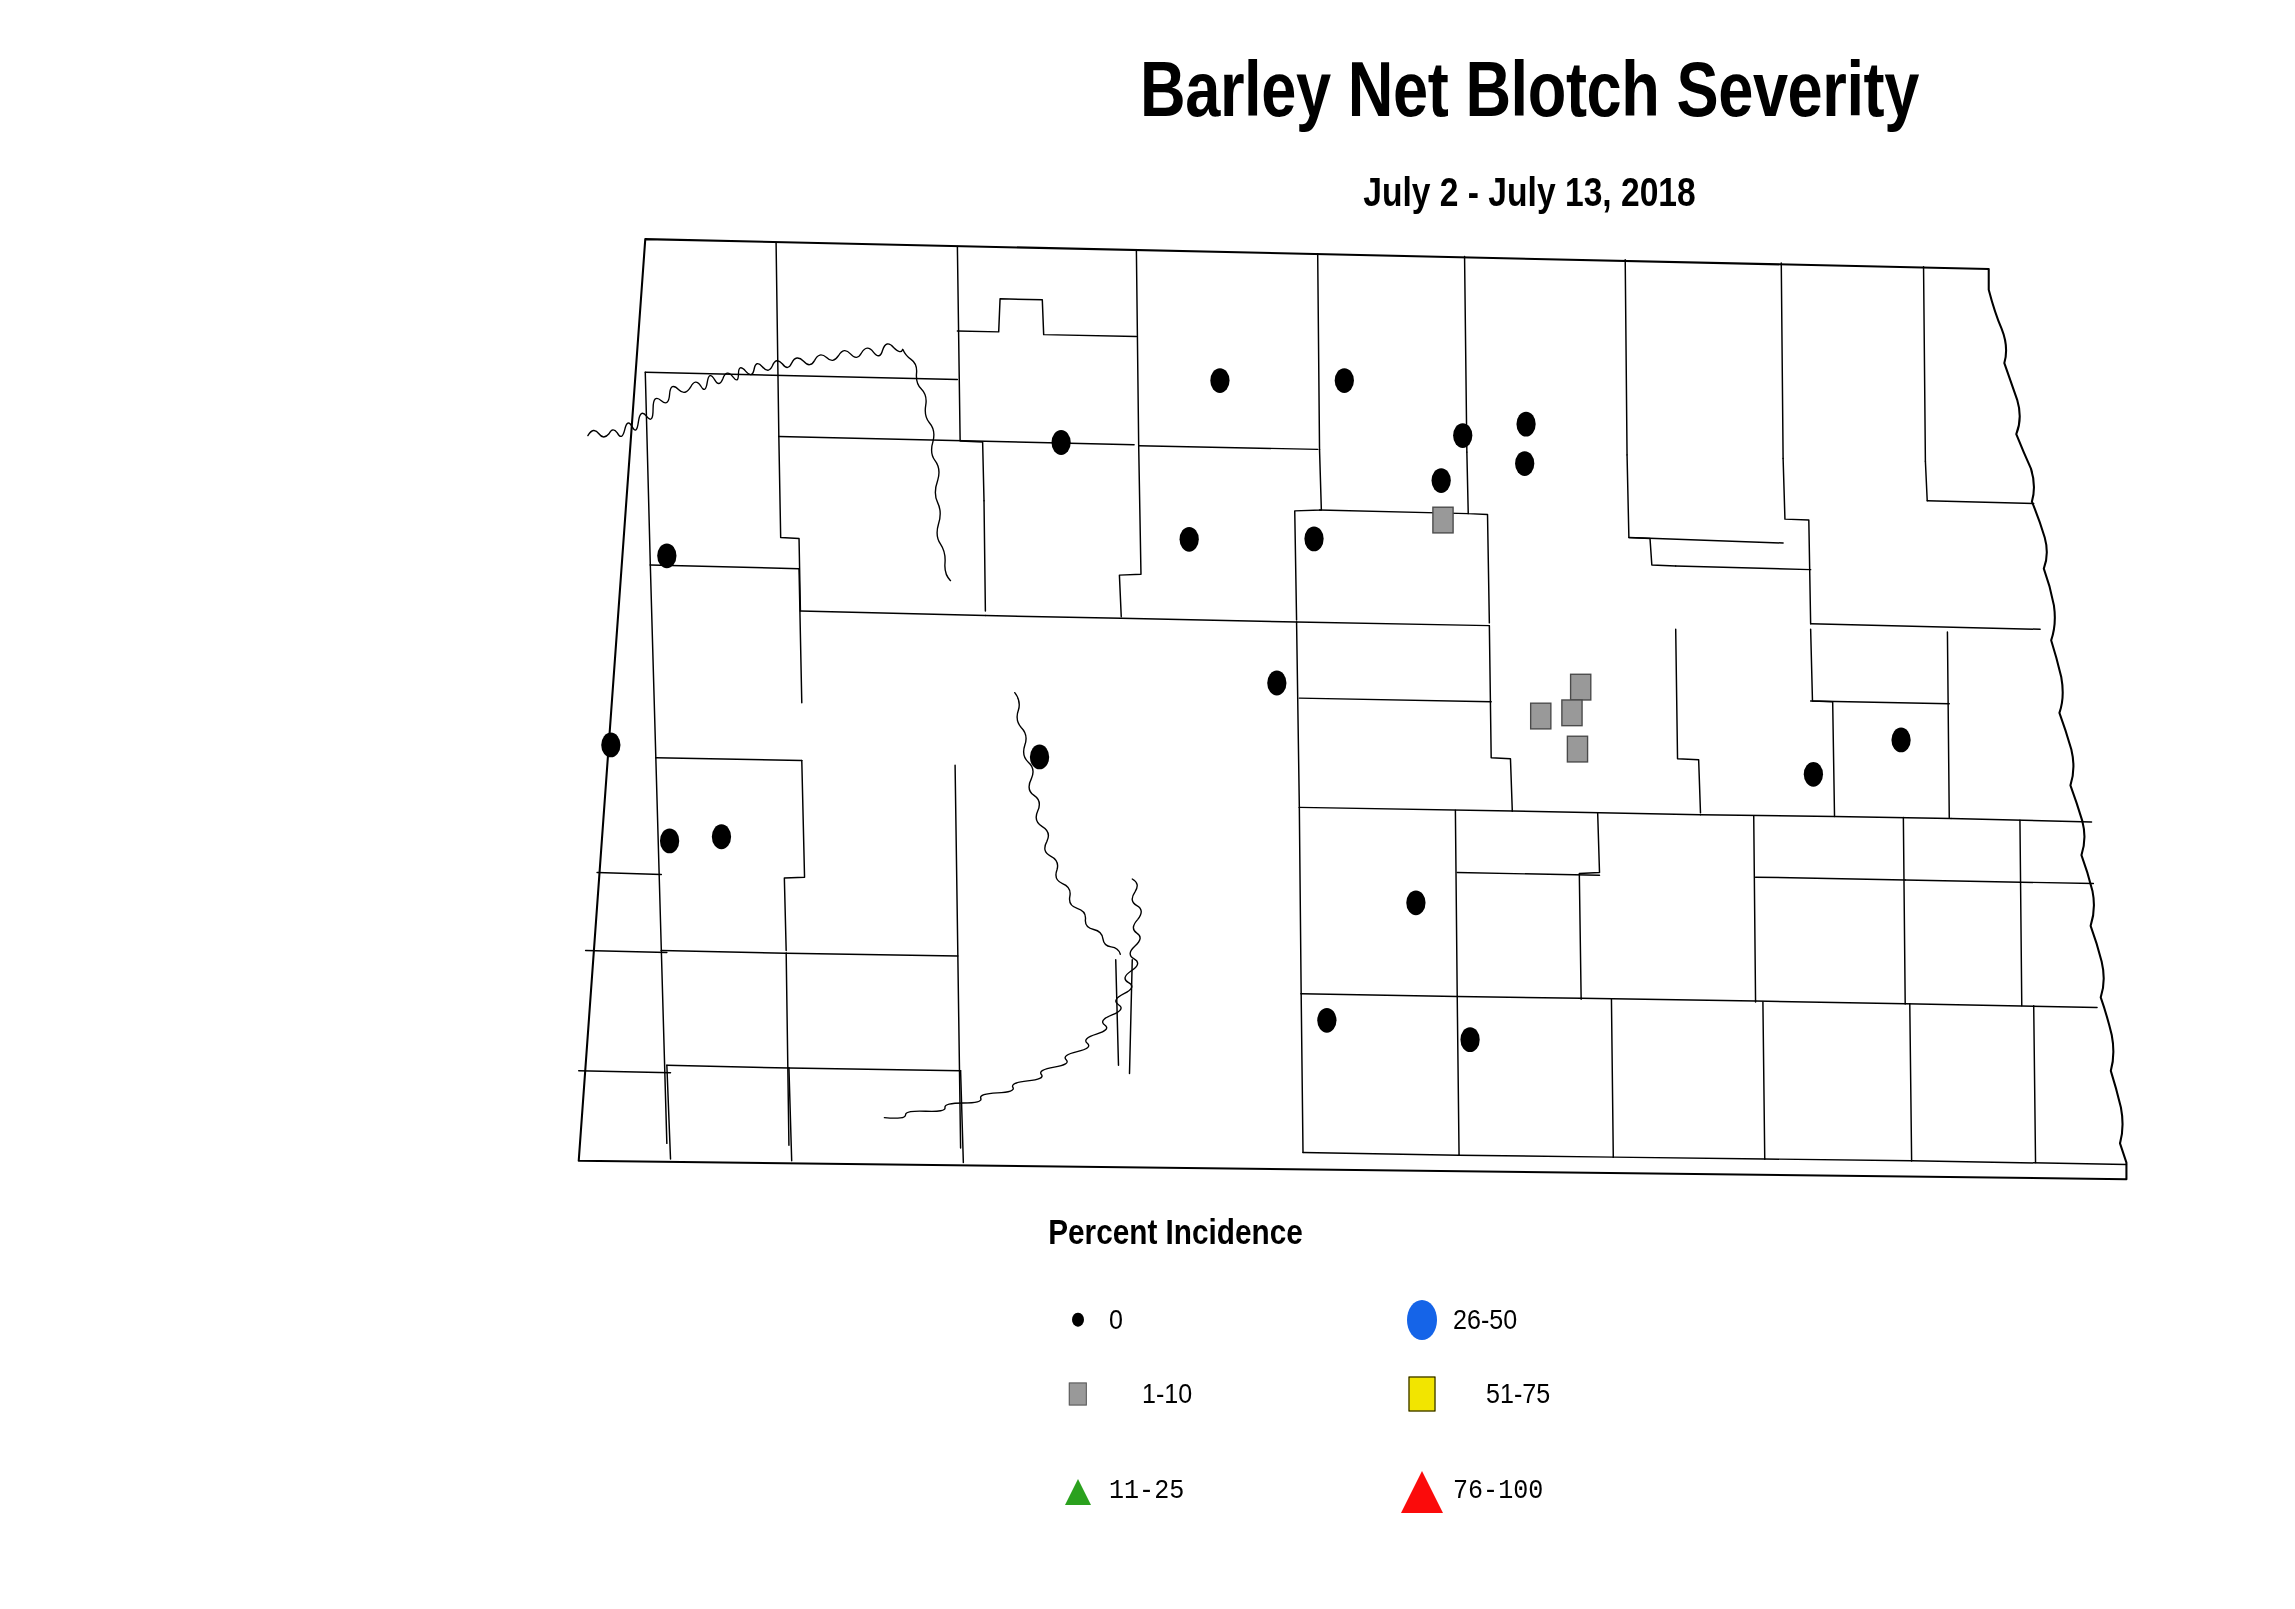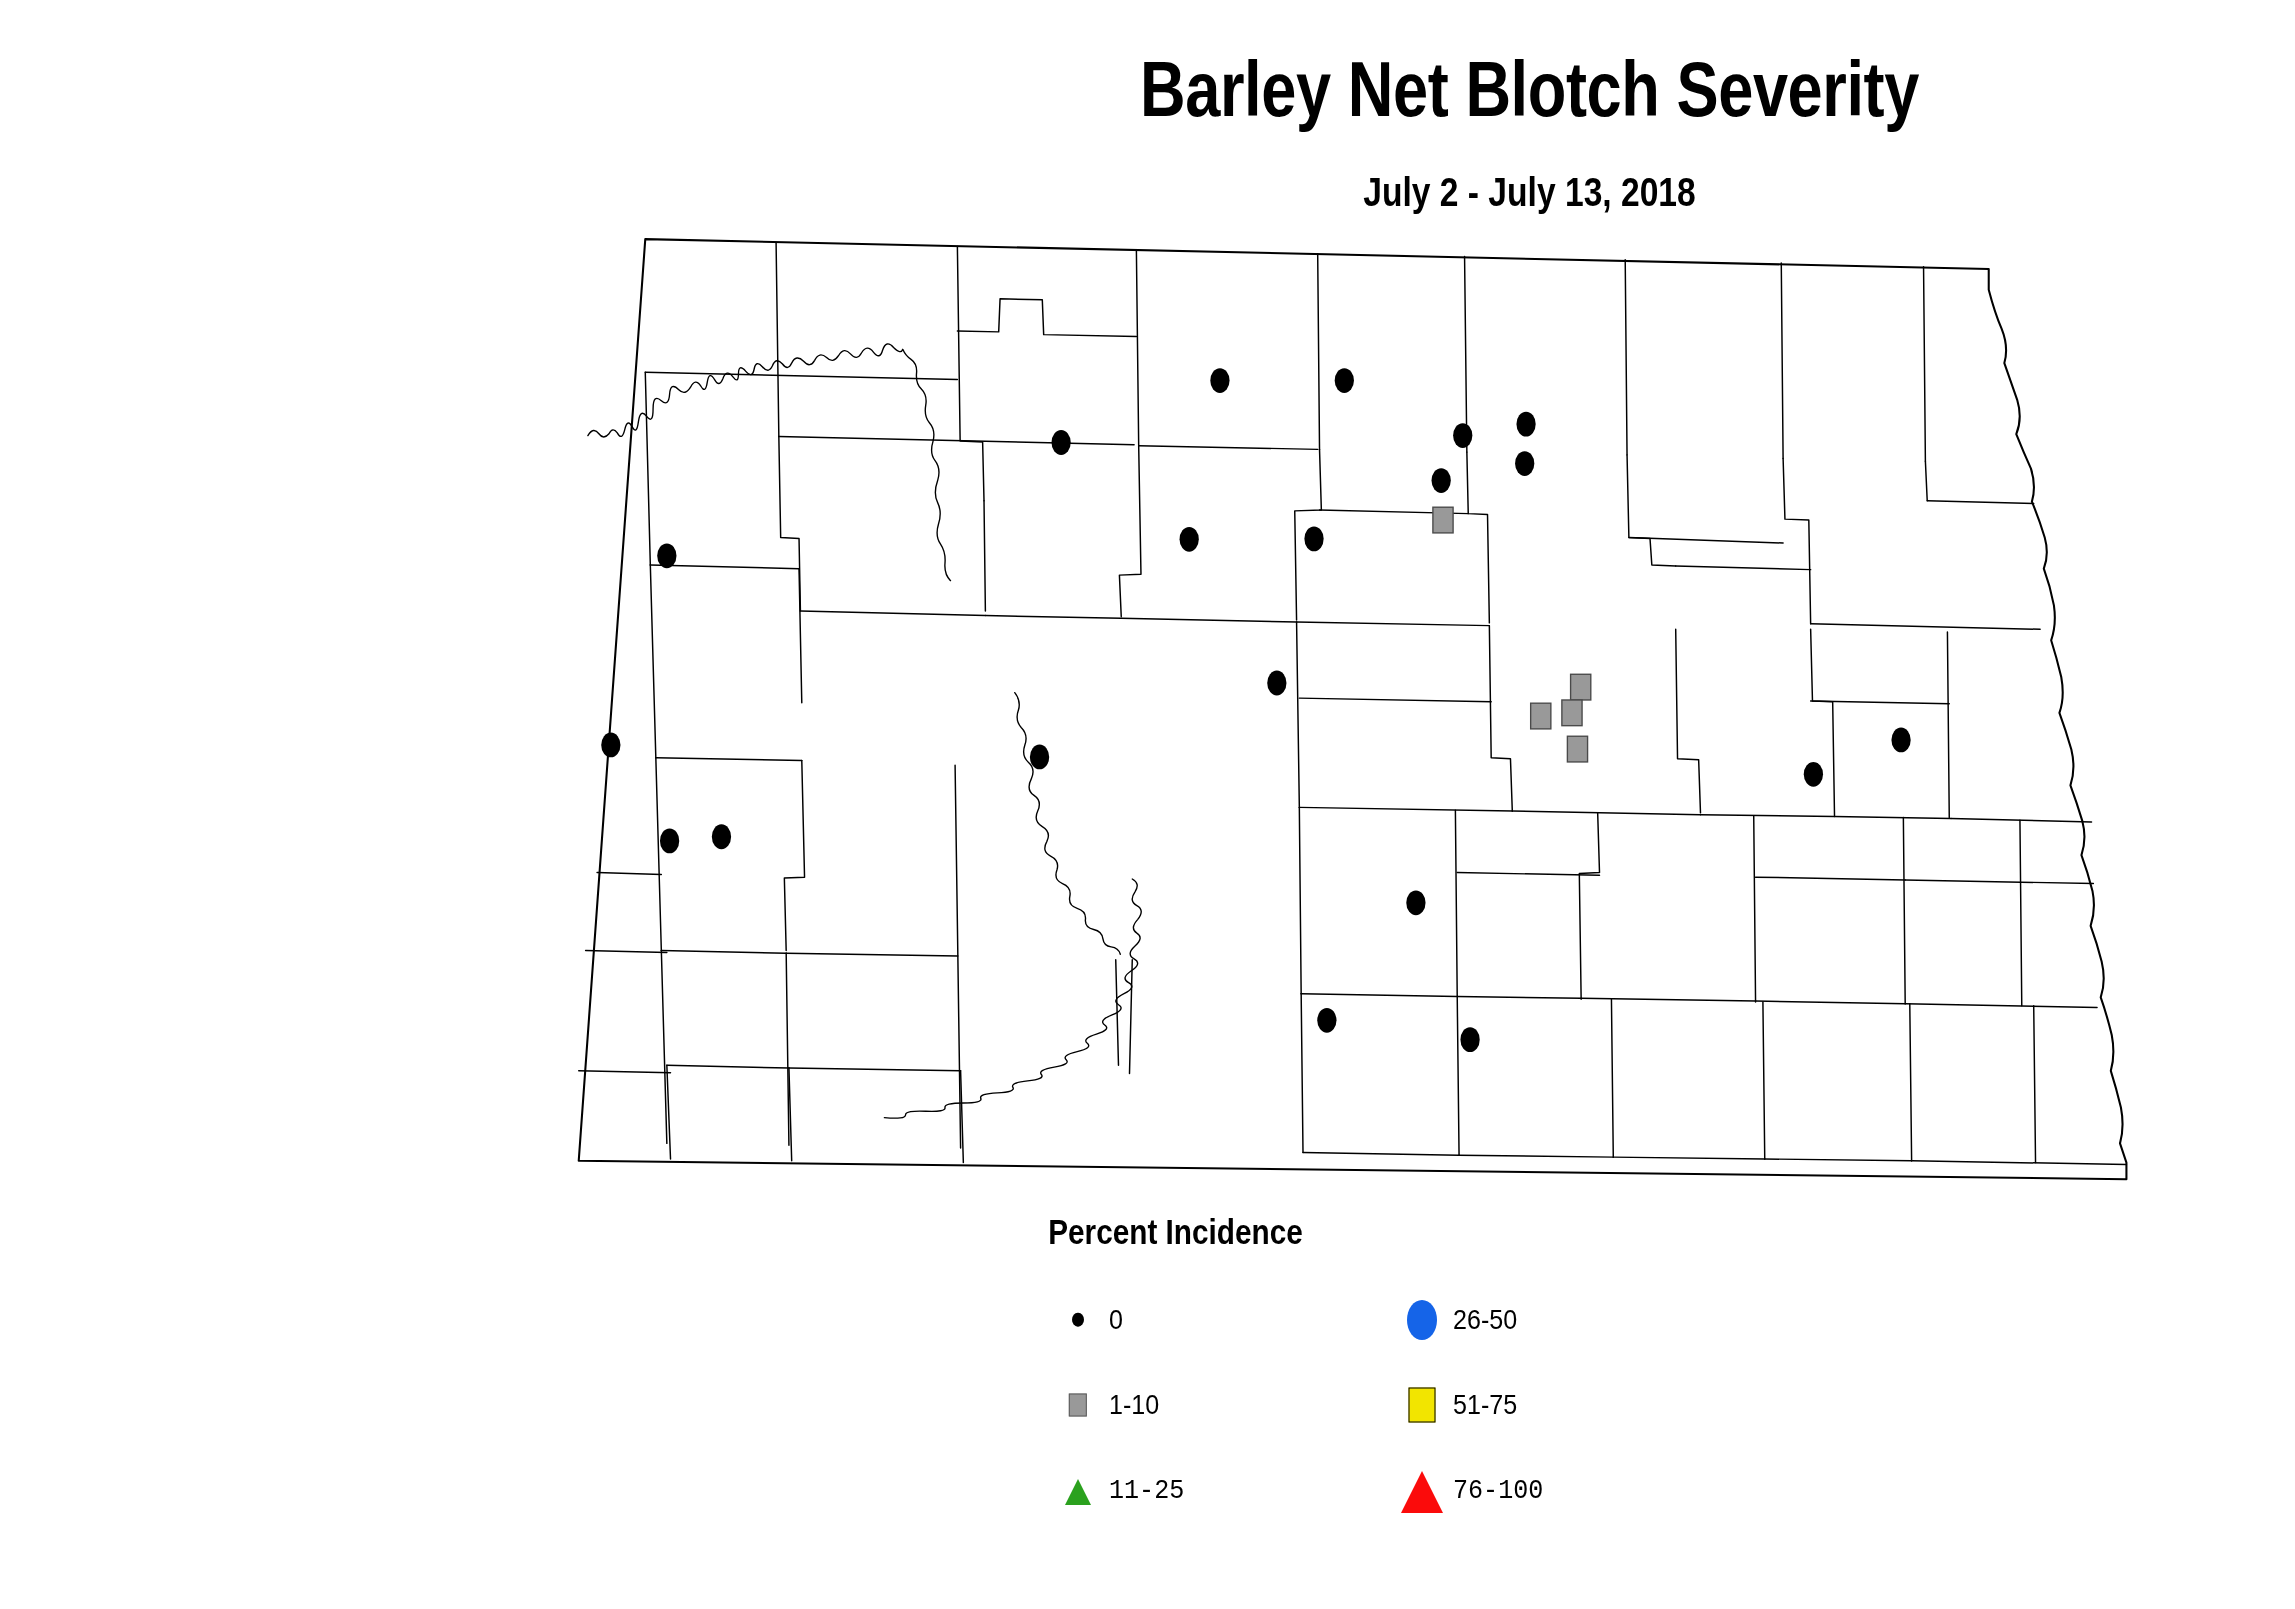--- a/index.html
+++ b/index.html
@@ -77,21 +77,21 @@
   }
   .leg-item{
     position:absolute;
     display:flex;
     align-items:center;
     height:41px;
   }
   .leg-col-a{left:51px;}
   .leg-col-b{left:395px;}
   .leg-row-0{top:0px;}
-  .leg-row-1{top:85px;}
+  .leg-row-1{top:74px;gap:33px;}
   .leg-row-2{top:172px;font-family:Liberation Mono, monospace;}
 
   .leg-sym{
     width:51px;
     height:41px;
     position:relative;
     flex:0 0 51px;
   }
   .leg-sym > *{
     position:absolute;

